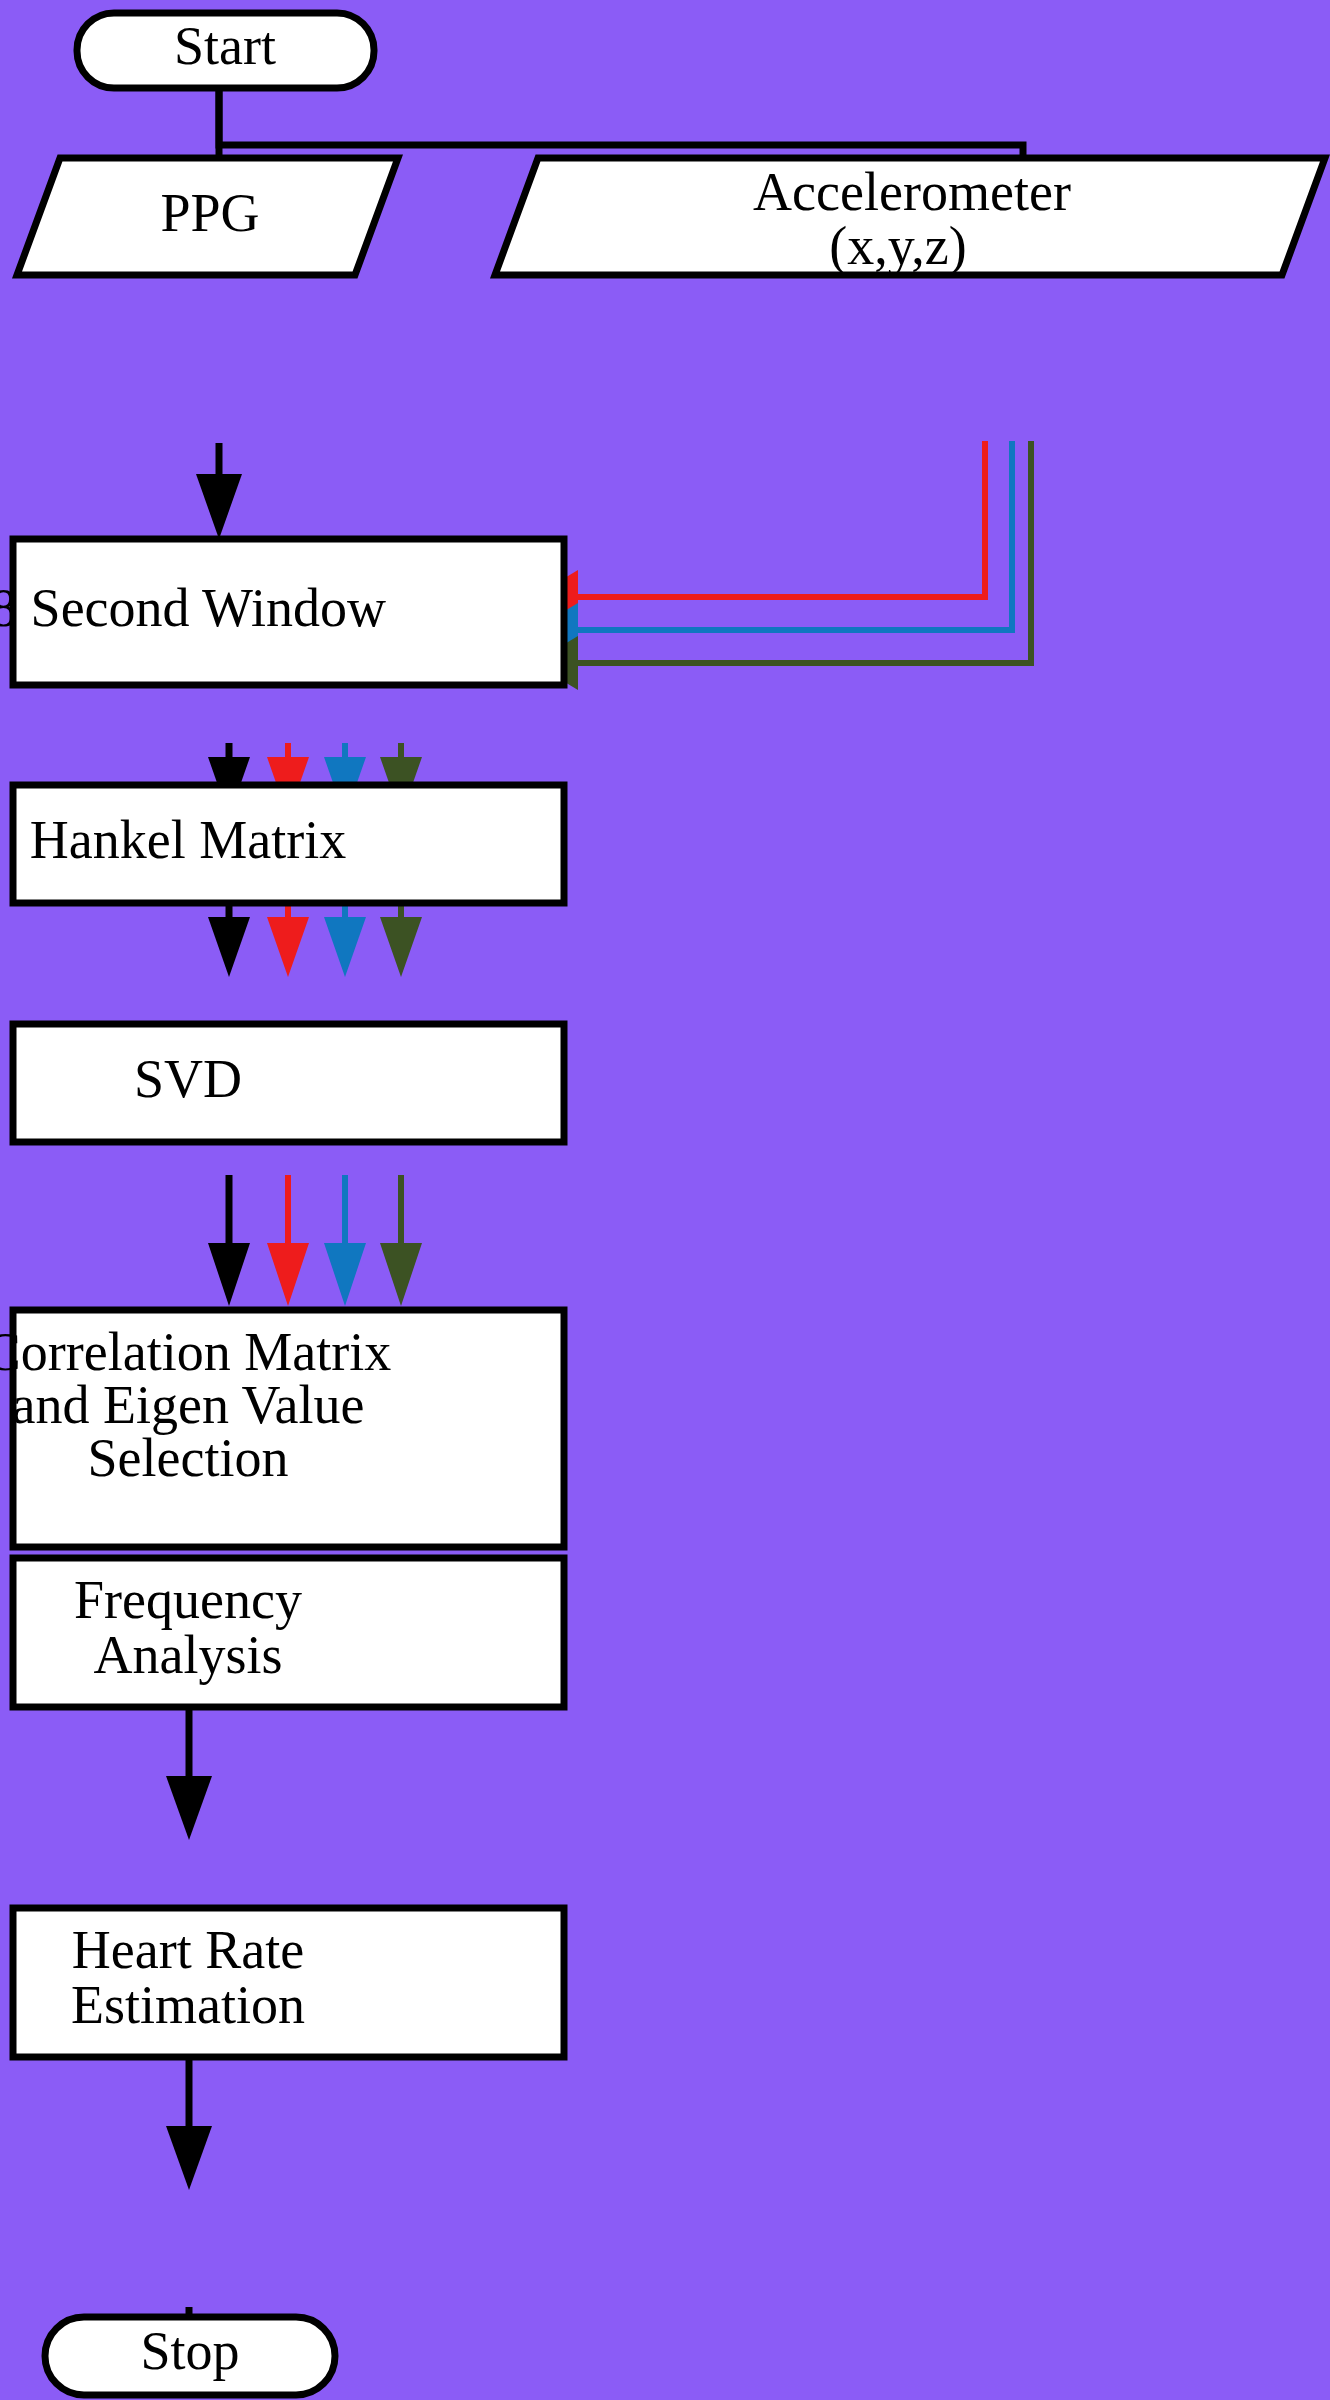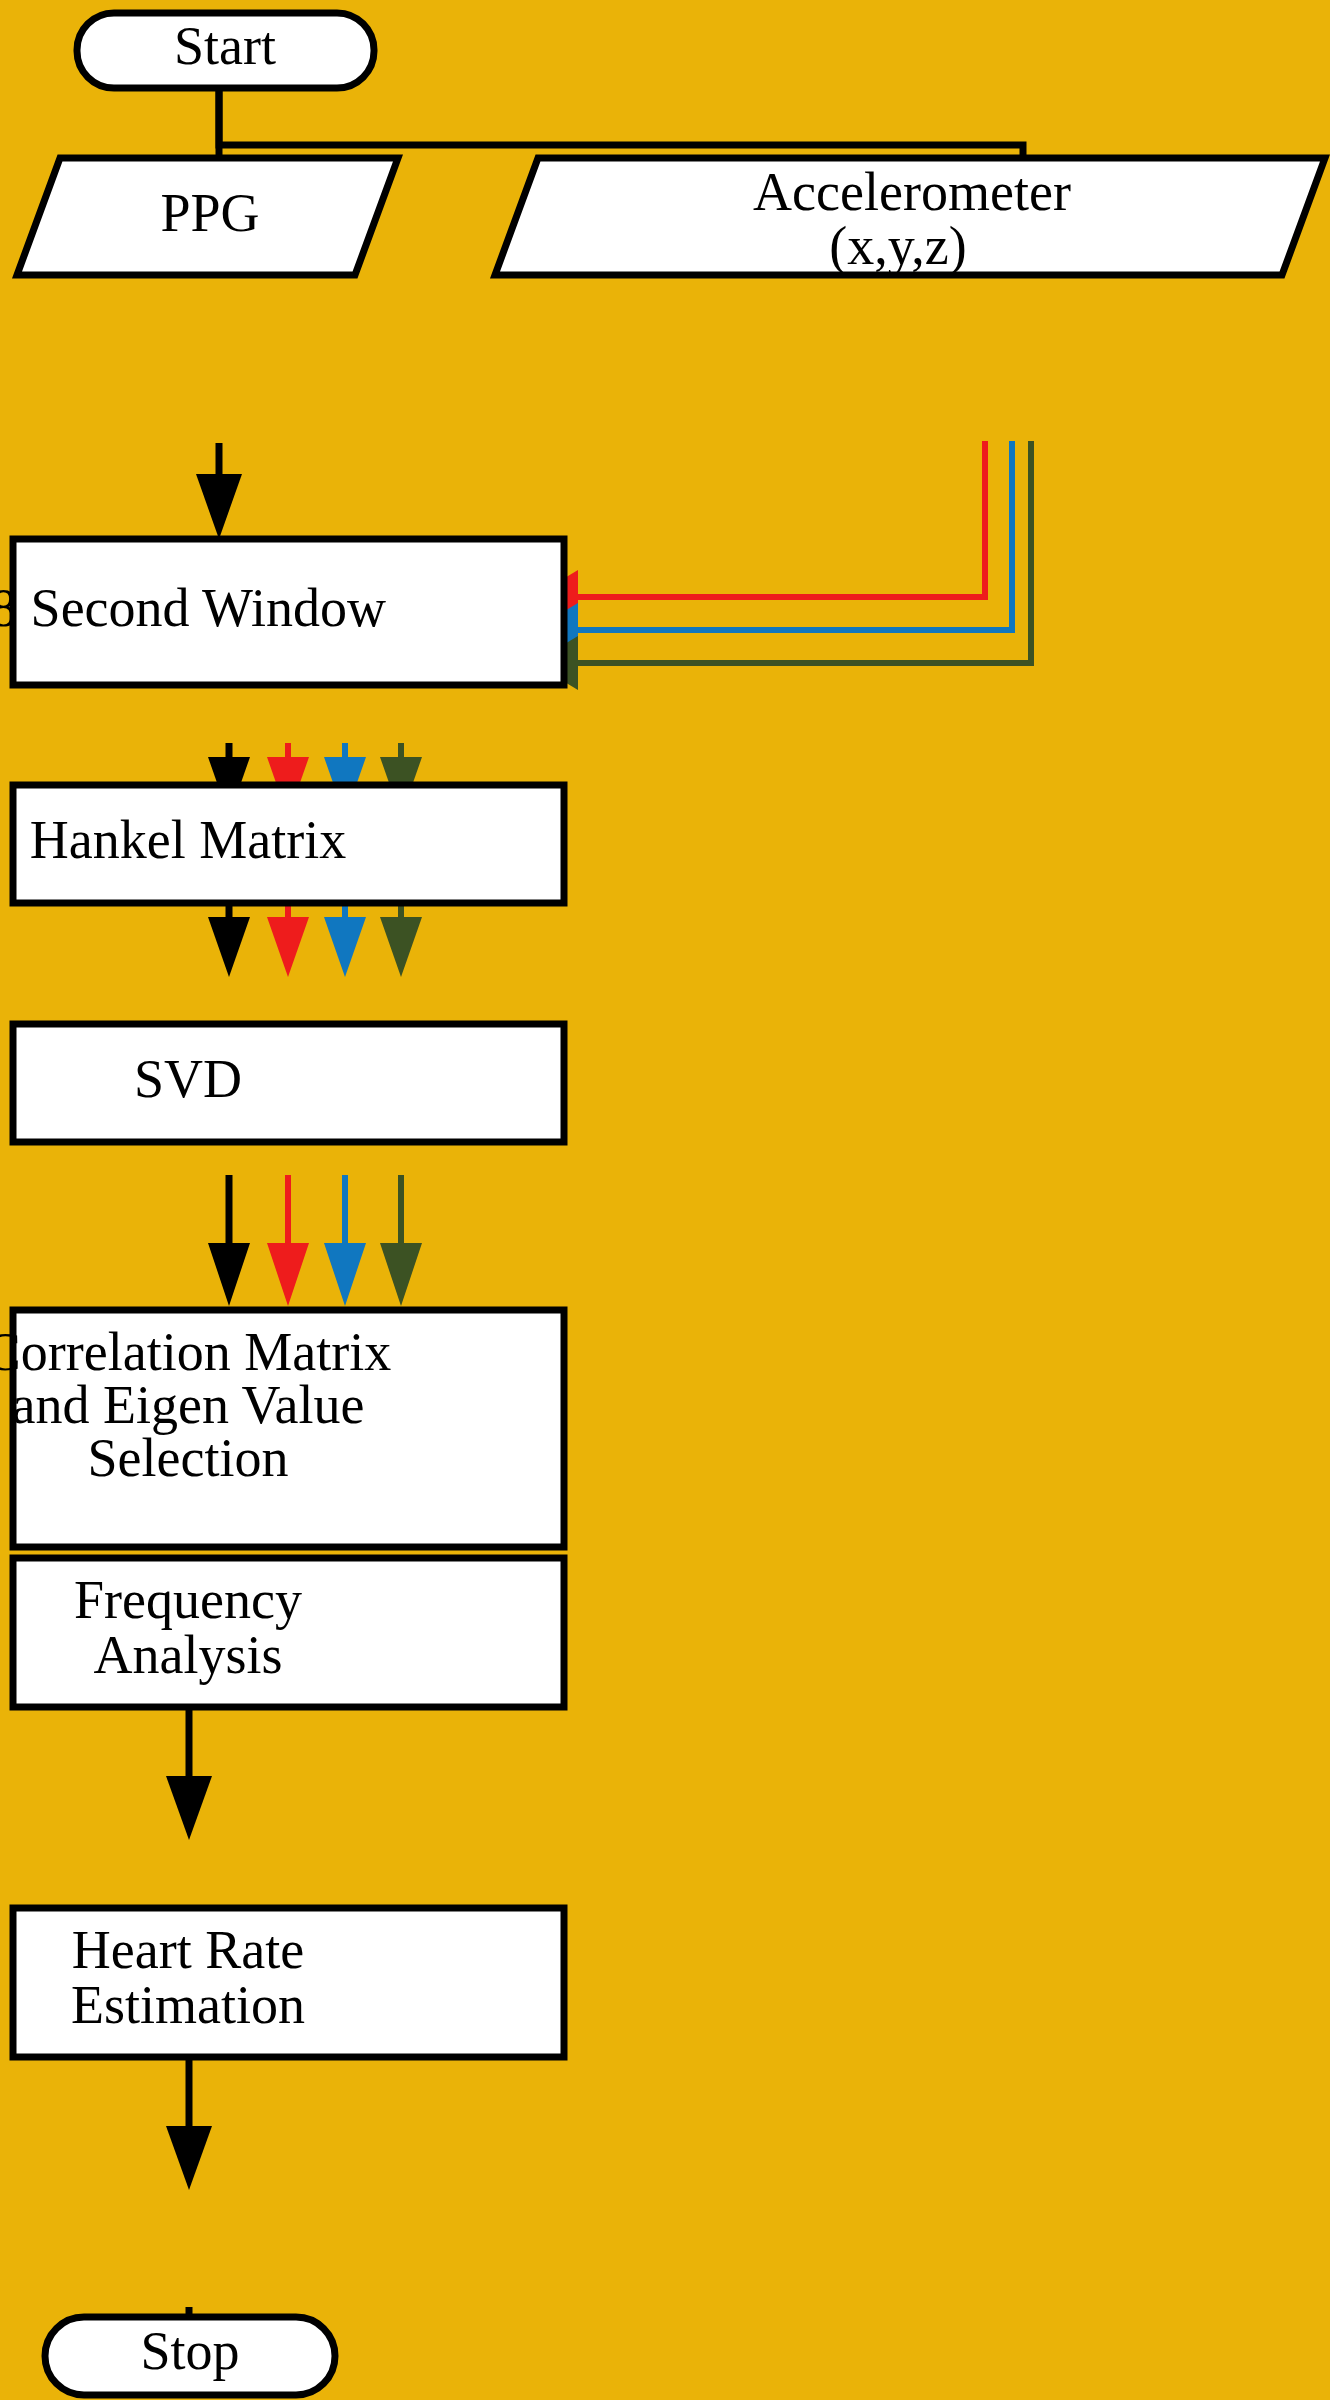--- a/index.html
+++ b/index.html
@@ -10,21 +10,21 @@
   body {
     width: 1330px;
     height: 2400px;
     font-family: "Liberation Serif", "DejaVu Serif", serif;
     overflow: hidden;
   }
   #flowchart-root {
     position: relative;
     width: 1330px;
     height: 2400px;
-    background: #eab308;
+    background: #8b5cf6;
   }
   svg.chart-svg {
     display: block;
     width: 1330px;
     height: 2400px;
   }
   .node-shape {
     fill: #ffffff;
     stroke: #000000;
     stroke-width: 7;

